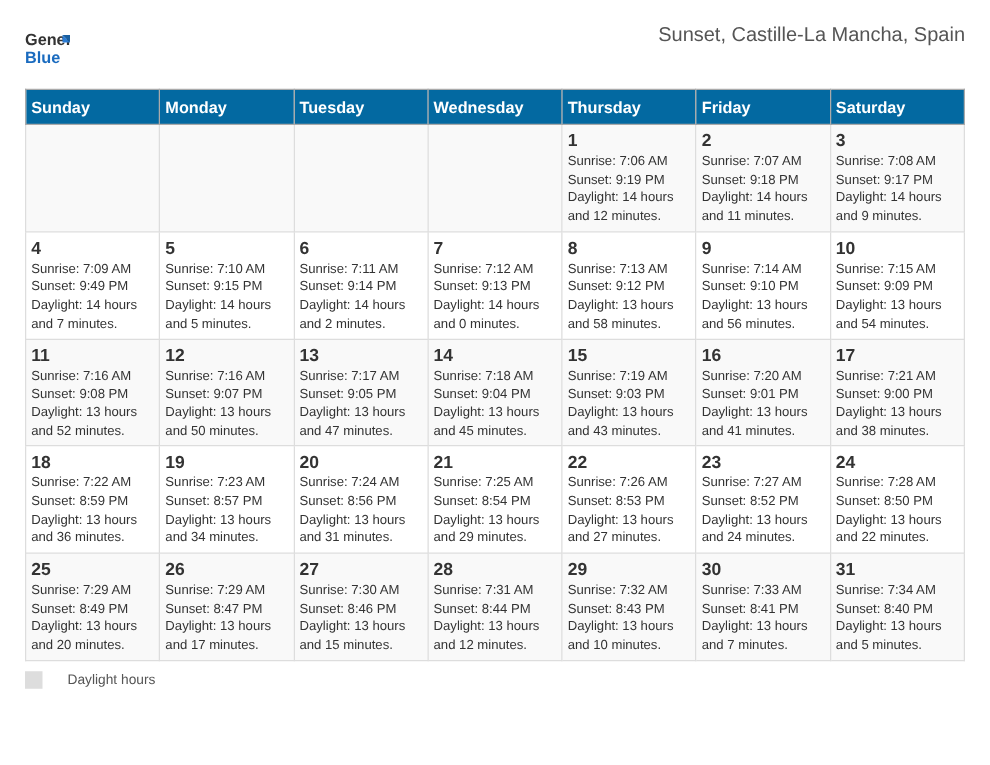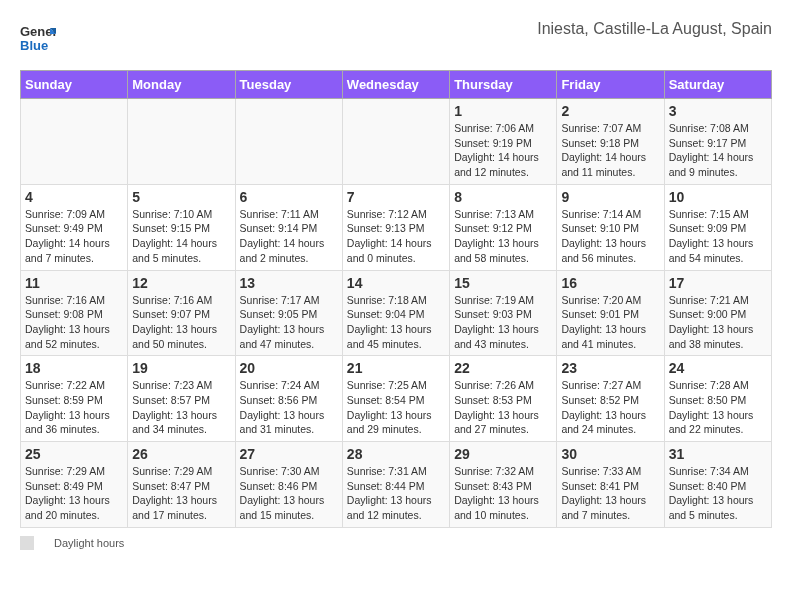--- a/index.html
+++ b/index.html
@@ -32,21 +32,21 @@
     .subtitle {
       font-size: 16px;
       color: #555;
     }
     table {
       width: 100%;
       border-collapse: collapse;
       table-layout: fixed;
     }
     thead tr th {
-      background-color: #8b5cf6;
+      background-color: #0369a1;
       color: #fff;
       font-size: 13px;
       font-weight: bold;
       padding: 6px 4px;
       text-align: left;
       border: 1px solid #aaa;
     }
     tbody tr td {
       vertical-align: top;
       padding: 4px 4px;
@@ -94,21 +94,21 @@
     <div>
       <svg width="36" height="36" viewBox="0 0 36 36">
         <text x="0" y="16" font-size="13" font-weight="bold" fill="#333" font-family="Arial">General</text>
         <text x="0" y="30" font-size="13" font-weight="bold" fill="#1a6bbf" font-family="Arial">Blue</text>
         <polygon points="30,8 36,14 30,14" fill="#2a7bd4"></polygon>
         <polygon points="30,8 36,8 36,14" fill="#1a5fa0"></polygon>
       </svg>
     </div>
   </div>
   <div class="title-area">
-    <div class="subtitle">Iniesta, Castille-La August, Spain</div>
+    <div class="subtitle">Sunset, Castille-La Mancha, Spain</div>
   </div>
 </div>
 
 <table>
   <thead>
     <tr>
     <th>Sunday</th>
         <th>Monday</th>
         <th>Tuesday</th>
         <th>Wednesday</th>

